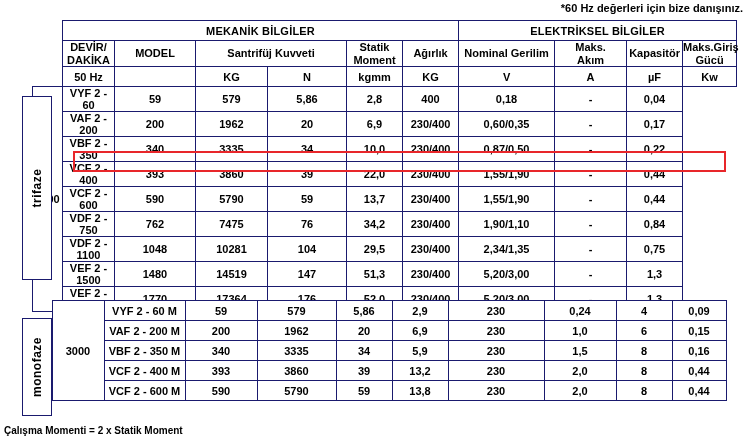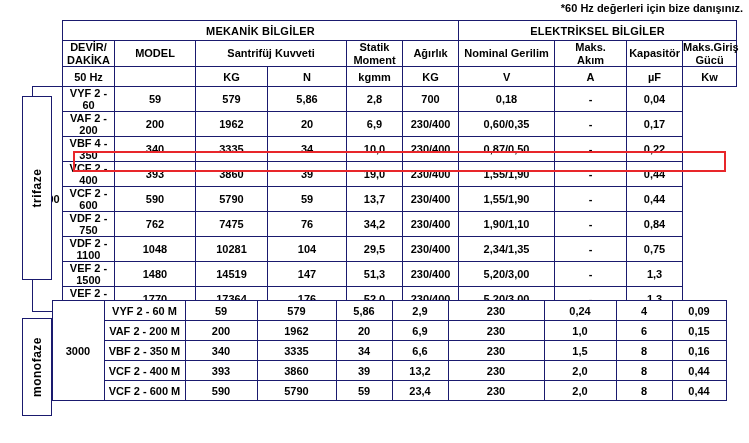--- a/index.html
+++ b/index.html
@@ -223,53 +223,53 @@
         <td class="hdr-unit">Kw</td>
       </tr>
 
       <tr>
         <td class="rpmcell" rowspan="9">3000</td>
         <td class="white model-cell">VYF 2 - 60</td>
         <td class="shade">59</td>
         <td class="shade">579</td>
         <td class="white">5,86</td>
         <td class="white">2,8</td>
-        <td class="white">700</td>
+        <td class="white">400</td>
         <td class="white">0,18</td>
         <td class="white">-</td>
         <td class="white">0,04</td>
       </tr>
       <tr>
         <td class="white model-cell">VAF 2 - 200</td>
         <td class="shade">200</td>
         <td class="shade">1962</td>
         <td class="white">20</td>
         <td class="white">6,9</td>
         <td class="white">230/400</td>
         <td class="white">0,60/0,35</td>
         <td class="white">-</td>
         <td class="white">0,17</td>
       </tr>
       <tr class="highlight-row">
-        <td class="white model-cell">VBF 4 - 350</td>
+        <td class="white model-cell">VBF 2 - 350</td>
         <td class="shade">340</td>
         <td class="shade">3335</td>
         <td class="white">34</td>
         <td class="white">10,0</td>
         <td class="white">230/400</td>
         <td class="white">0,87/0,50</td>
         <td class="white">-</td>
         <td class="white">0,22</td>
       </tr>
       <tr>
         <td class="white model-cell">VCF 2 - 400</td>
         <td class="shade">393</td>
         <td class="shade">3860</td>
         <td class="white">39</td>
-        <td class="white">19,0</td>
+        <td class="white">22,0</td>
         <td class="white">230/400</td>
         <td class="white">1,55/1,90</td>
         <td class="white">-</td>
         <td class="white">0,44</td>
       </tr>
       <tr>
         <td class="white model-cell">VCF 2 - 600</td>
         <td class="shade">590</td>
         <td class="shade">5790</td>
         <td class="white">59</td>
@@ -369,21 +369,21 @@
         <td class="white">230</td>
         <td class="white">1,0</td>
         <td class="white">6</td>
         <td class="white">0,15</td>
       </tr>
       <tr>
         <td class="white model-cell">VBF 2 - 350 M</td>
         <td class="shade">340</td>
         <td class="shade">3335</td>
         <td class="white">34</td>
-        <td class="white">6,6</td>
+        <td class="white">5,9</td>
         <td class="white">230</td>
         <td class="white">1,5</td>
         <td class="white">8</td>
         <td class="white">0,16</td>
       </tr>
       <tr>
         <td class="white model-cell">VCF 2 - 400 M</td>
         <td class="shade">393</td>
         <td class="shade">3860</td>
         <td class="white">39</td>
@@ -391,26 +391,27 @@
         <td class="white">230</td>
         <td class="white">2,0</td>
         <td class="white">8</td>
         <td class="white">0,44</td>
       </tr>
       <tr>
         <td class="white model-cell">VCF 2 - 600 M</td>
         <td class="shade">590</td>
         <td class="shade">5790</td>
         <td class="white">59</td>
-        <td class="white">23,4</td>
+        <td class="white">13,8</td>
         <td class="white">230</td>
         <td class="white">2,0</td>
         <td class="white">8</td>
         <td class="white">0,44</td>
       </tr>
     </tbody>
   </table>
 
   <div class="side-label side-second">
     <span>monofaze</span>
   </div>
 
+  <div class="note-bottom">Çalışma Momenti = 2 x Statik Moment</div>
 </div>
 
 </body></html>

